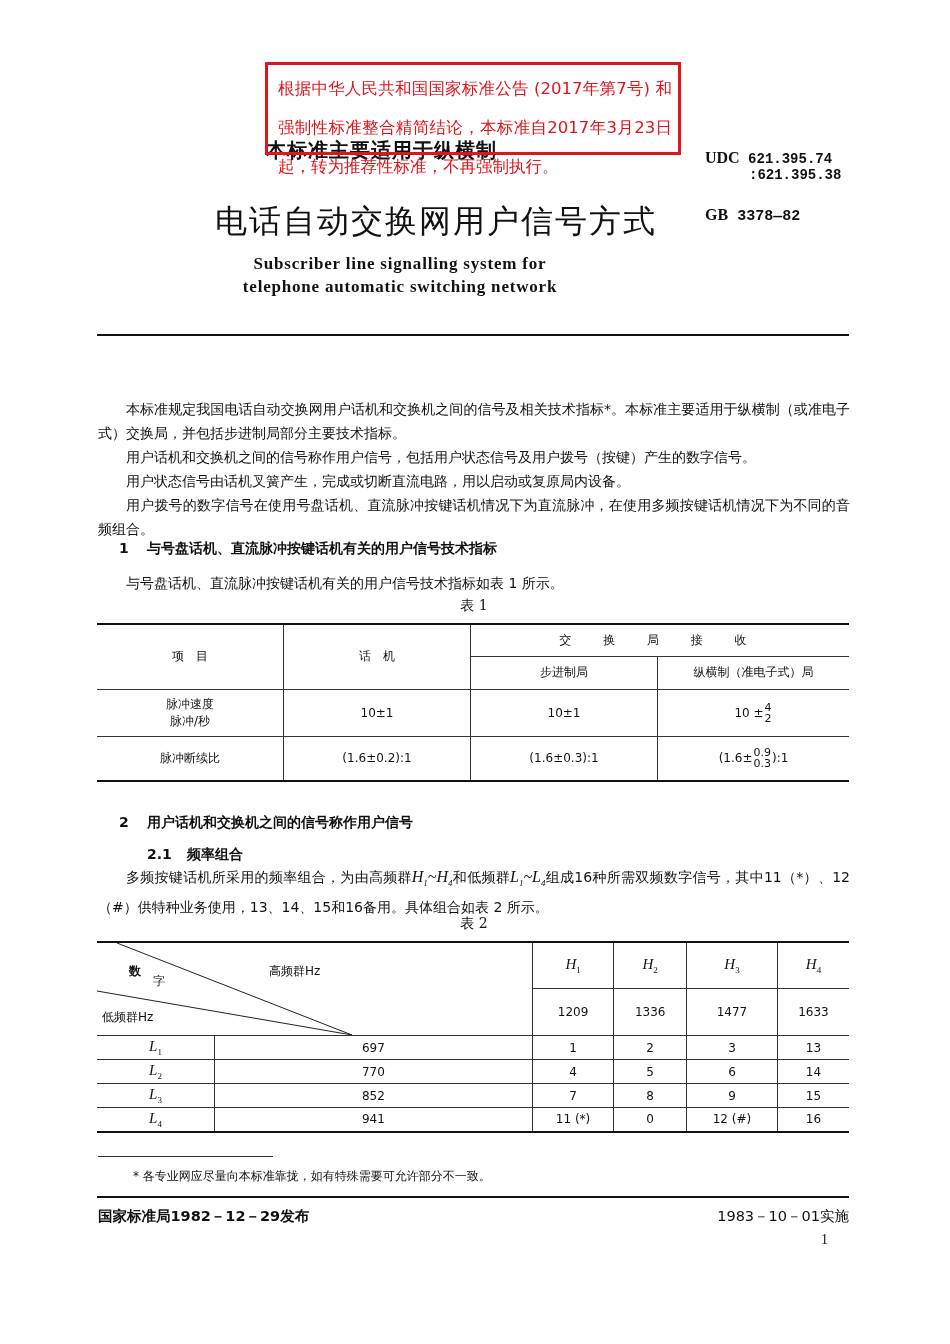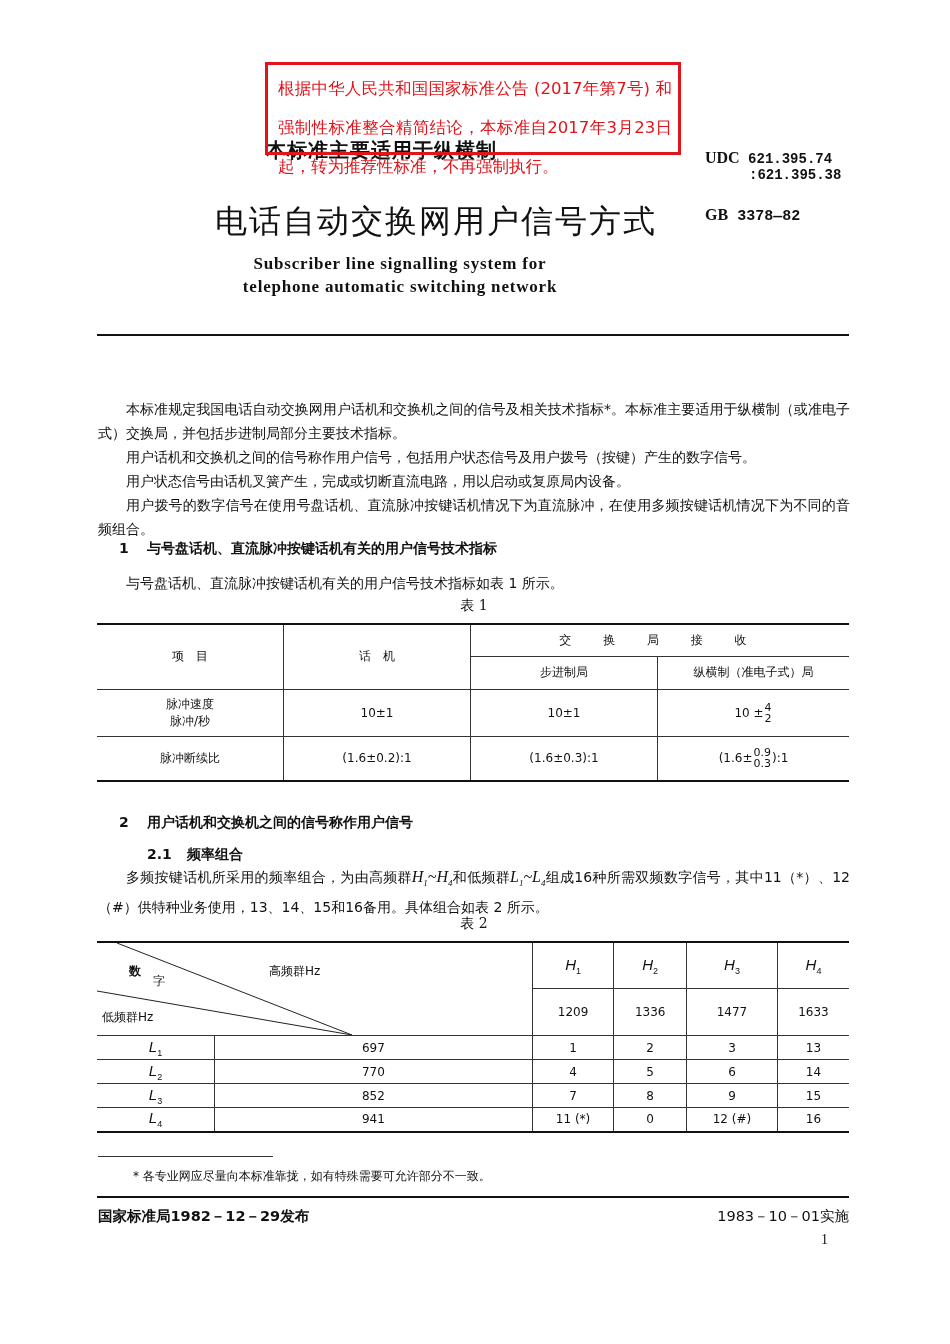--- a/index.html
+++ b/index.html
@@ -25,21 +25,21 @@
   #t1 { left:97px; top:623px; width:752px; border-top:2px solid #111; border-bottom:2px solid #111; }
   #t1 td { border:1px solid #333;margin-top:36px; }
   #t1 tr td:first-child { border-left:none; }
   #t1 tr td:last-child { border-right:none; }
   #t1 .spaced { letter-spacing:14px; }
   .frac { display:inline-flex; flex-direction:column; vertical-align:middle; font-size:11px; line-height:11px; margin:0 1px; }
   #t2 { left:97px; top:941px; width:752px; border-top:2px solid #111; border-bottom:2px solid #111; }
   #t2 td { border:1px solid #333; }
   #t2 tr td:first-child { border-left:none; }
   #t2 tr td:last-child { border-right:none; }
-  #t2 .ital { font-family:Liberation Sans, sans-serif; font-style:italic; font-size:15px;border-radius:12px; }
+  #t2 .ital { font-family:Liberation Serif, serif; font-style:italic; font-size:15px;border-radius:12px; }
   #t2 .ital sub { font-size:9px; font-style:normal; }
   .diag { position:relative; }
   .diag svg { position:absolute; left:0; top:0; }
   .foot-rule { left:98px; top:1156px; width:175px; height:1px; background:#333; }
   .footnote { left:133px; top:1168px; font-family:"DejaVu Sans","Liberation Sans",sans-serif; font-size:12px; }
   .bottom-rule { left:97px; top:1196px; width:752px; height:2px; background:#111; }
   .issued { left:98px; top:1207px; font-family:"DejaVu Sans","Liberation Sans",sans-serif; font-weight:bold; font-size:14.5px; }
   .effective { right:101px; top:1207px; font-family:"DejaVu Sans","Liberation Sans",sans-serif; font-weight:normal; font-size:14.5px; }
   .pageno { left:821px; top:1232px; font-family:"Liberation Serif",serif; font-size:14px; }
 </style>

